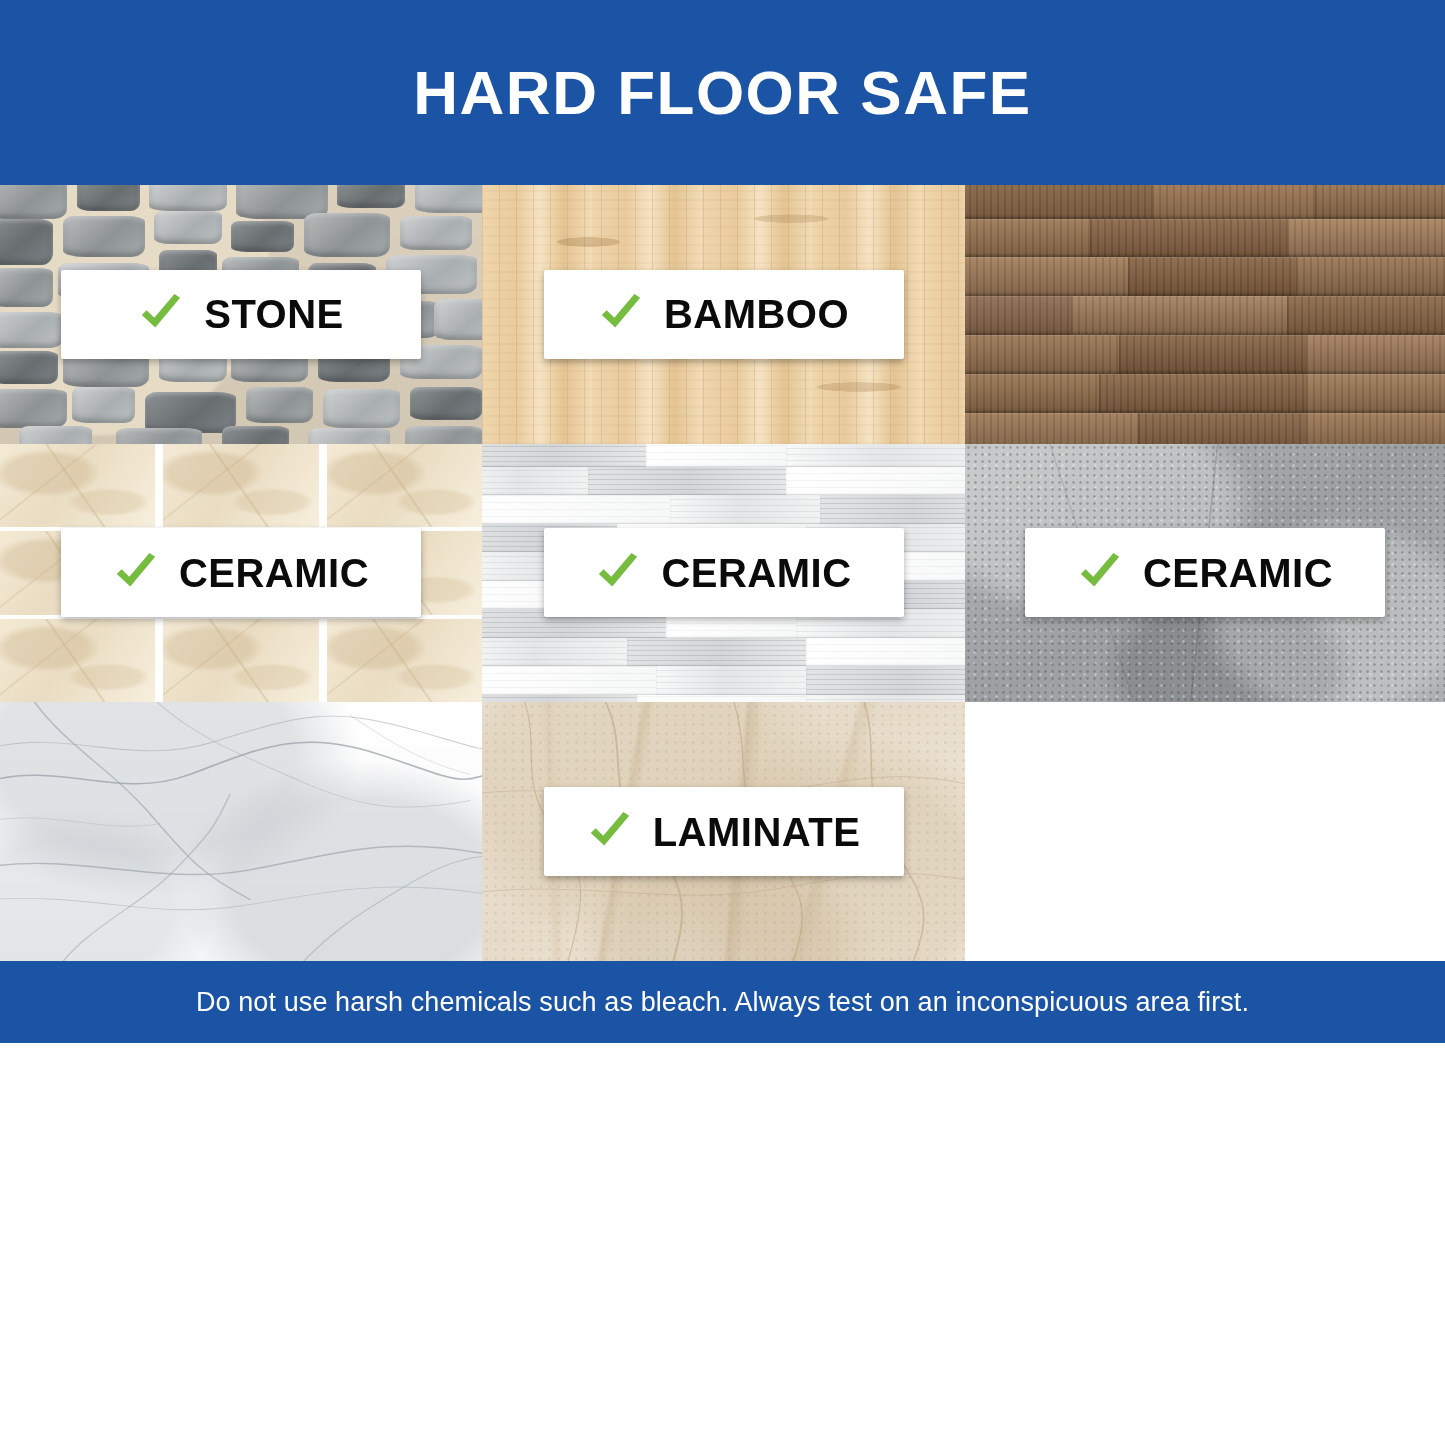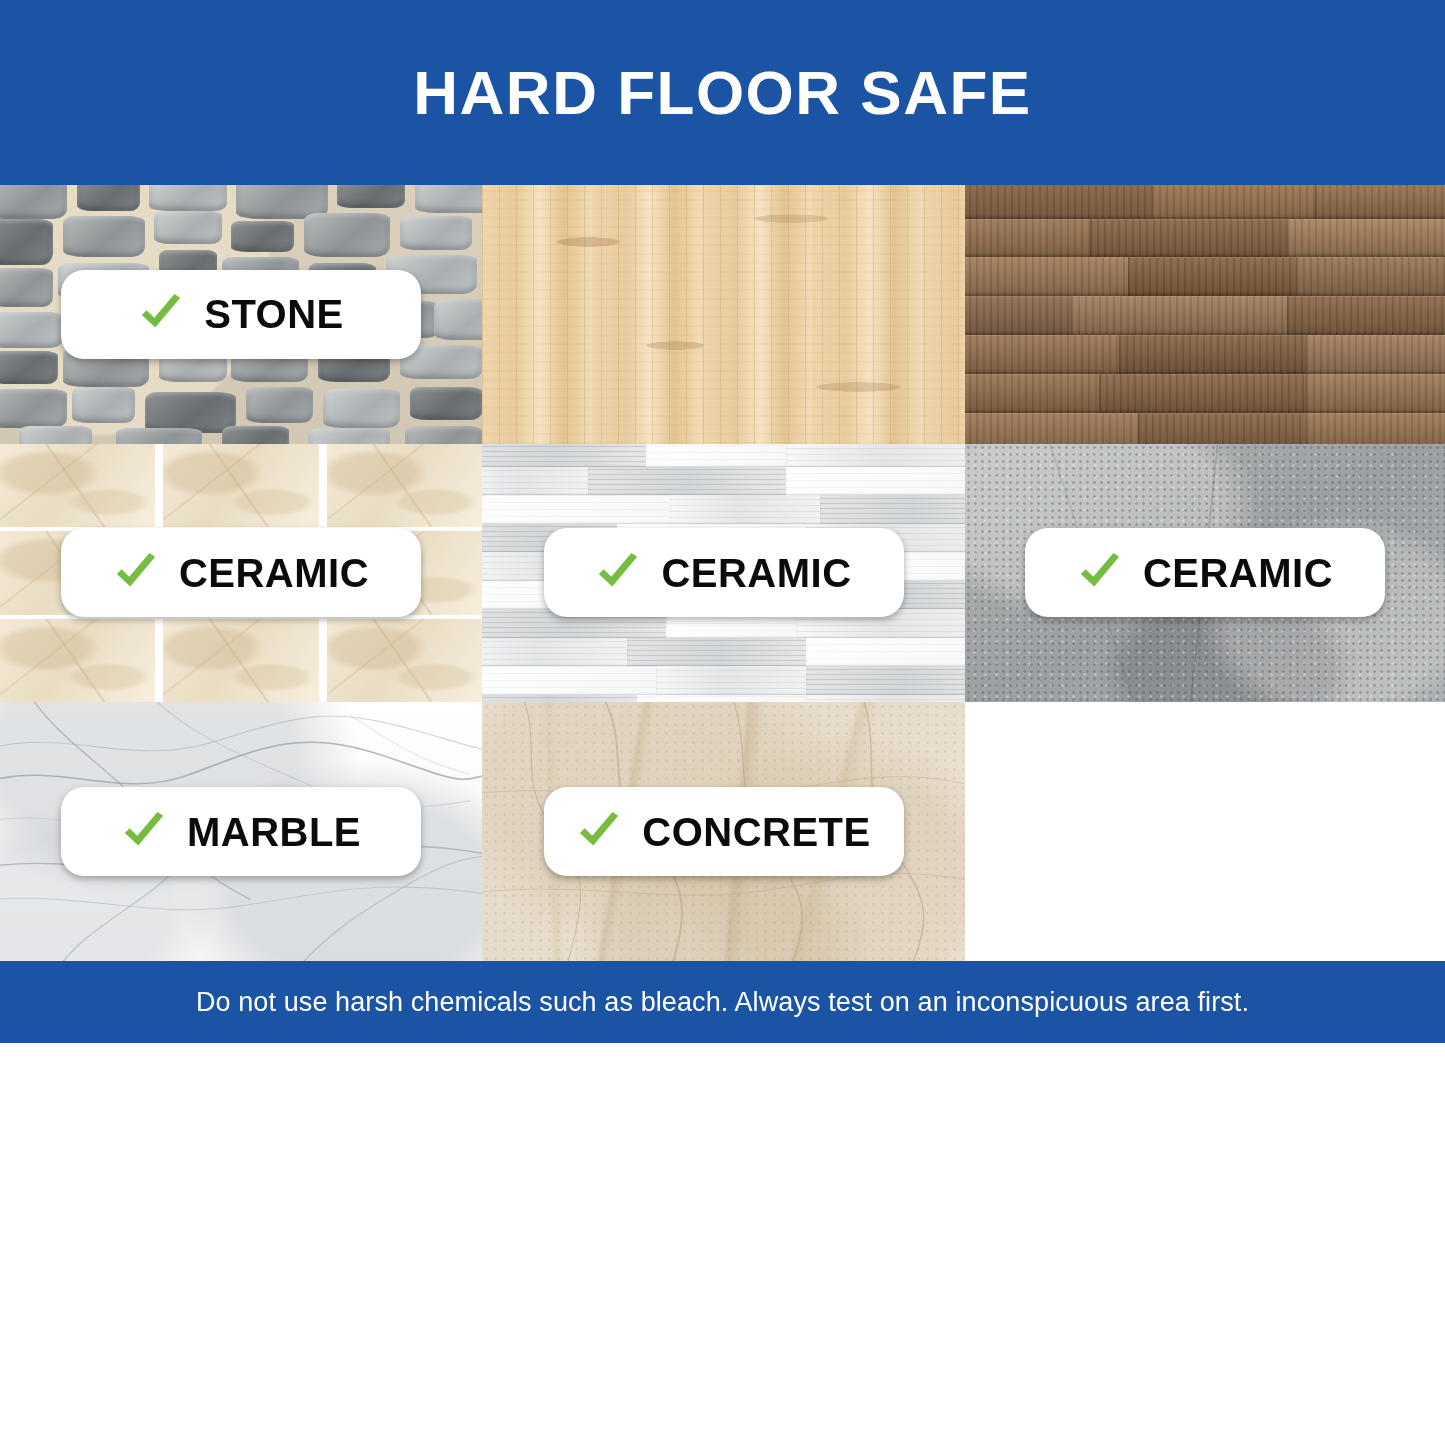--- a/index.html
+++ b/index.html
@@ -45,21 +45,21 @@
     align-items:center;
     justify-content:center;
   }
   .tex { position:absolute; inset:0; }
 
   
   .pill {
     position:relative;
     z-index:5;
     background:#ffffff;
-    border-radius:23px;
+    border-radius:2px;
     height:89px;
     width:360px;
     display:flex;
     align-items:center;
     justify-content:center;
     gap:20px;
     box-shadow:0 3px 7px rgba(0,0,0,0.30);
     padding:0 19px;
   }
   .check { width:46px; height:46px; flex:0 0 46px; display:block; }
@@ -294,20 +294,26 @@
         <svg class="check" viewBox="0 0 48 48">
           <path d="M4 25 L18 38 L44 7 L38 3 L17 28 L9 20 Z" fill="#76bc3f"></path>
         </svg>
         <span class="pill-label">STONE</span>
       </div>
     </div>
 
     <div class="cell">
       <div class="tex tex-bamboo">
         <div class="nodes"></div>
+      </div>
+      <div class="pill">
+        <svg class="check" viewBox="0 0 48 48">
+          <path d="M4 25 L18 38 L44 7 L38 3 L17 28 L9 20 Z" fill="#76bc3f"></path>
+        </svg>
+        <span class="pill-label">BAMBOO</span>
       </div>
     </div>
 
     <div class="cell">
       <div class="tex tex-wood">
         <div class="plank" style="left:-5%;top:-2%;width:45%;height:15%;background:linear-gradient(#8a6a4d,#6f5238);"></div>
         <div class="plank" style="left:39%;top:-2%;width:35%;height:15%;background:linear-gradient(#a07c5a,#7d5e42);"></div>
         <div class="plank" style="left:73%;top:-2%;width:35%;height:15%;background:linear-gradient(#9c7a59,#74563c);"></div>
 
         <div class="plank" style="left:-5%;top:13%;width:32%;height:15%;background:linear-gradient(#9e7c5b,#77593e);"></div>
@@ -429,26 +435,20 @@
             <path d="M150 -10 C 190 50, 240 80, 300 120 S 400 170, 470 150" stroke-width="1.2" opacity=".45"></path>
             <path d="M-10 250 C 80 230, 160 280, 250 255 S 390 200, 500 235" stroke-width="2.2" opacity=".65"></path>
             <path d="M-10 300 C 90 290, 150 330, 240 310 S 380 265, 500 295" stroke-width="1.3" opacity=".45"></path>
             <path d="M60 400 C 90 340, 140 310, 175 255 S 215 190, 230 140" stroke-width="1.6" opacity=".5"></path>
             <path d="M300 400 C 330 350, 360 320, 405 280 S 460 240, 500 230" stroke-width="1.5" opacity=".5"></path>
             <path d="M-10 180 C 60 165, 100 200, 160 185" stroke-width=".9" opacity=".4"></path>
             <path d="M350 20 C 390 60, 420 90, 470 110" stroke-width=".9" opacity=".4"></path>
           </g>
         </svg>
       </div>
-      <div class="pill">
-        <svg class="check" viewBox="0 0 48 48">
-          <path d="M4 25 L18 38 L44 7 L38 3 L17 28 L9 20 Z" fill="#76bc3f"></path>
-        </svg>
-        <span class="pill-label">MARBLE</span>
-      </div>
     </div>
 
     <div class="cell">
       <div class="tex tex-porcelain">
         <div class="flow"></div>
         <div class="spk"></div>
         <svg width="100%" height="100%" viewBox="0 0 483 393" preserveAspectRatio="none" style="position:absolute;inset:0;">
           <g stroke="#b9a383" fill="none" stroke-linecap="round" opacity=".55">
             <path d="M120 -10 C 150 70, 120 130, 160 200 S 210 300, 190 400" stroke-width="2"></path>
             <path d="M250 -10 C 270 80, 250 140, 285 215 S 330 310, 310 400" stroke-width="1.4"></path>
@@ -456,21 +456,21 @@
             <path d="M40 -10 C 60 60, 35 120, 70 190 S 105 290, 85 400" stroke-width="1.2"></path>
             <path d="M-10 140 C 90 120, 180 165, 280 140 S 420 100, 500 130" stroke-width=".9"></path>
             <path d="M-10 290 C 100 270, 190 310, 290 285 S 420 250, 500 275" stroke-width=".9"></path>
           </g>
         </svg>
       </div>
       <div class="pill">
         <svg class="check" viewBox="0 0 48 48">
           <path d="M4 25 L18 38 L44 7 L38 3 L17 28 L9 20 Z" fill="#76bc3f"></path>
         </svg>
-        <span class="pill-label">CONCRETE</span>
+        <span class="pill-label">LAMINATE</span>
       </div>
     </div>
 
 
   </div>
 
   <div class="footer">
     <div class="footer-text">Do not use harsh chemicals such as bleach. Always test on an inconspicuous area first.</div>
   </div>
 

